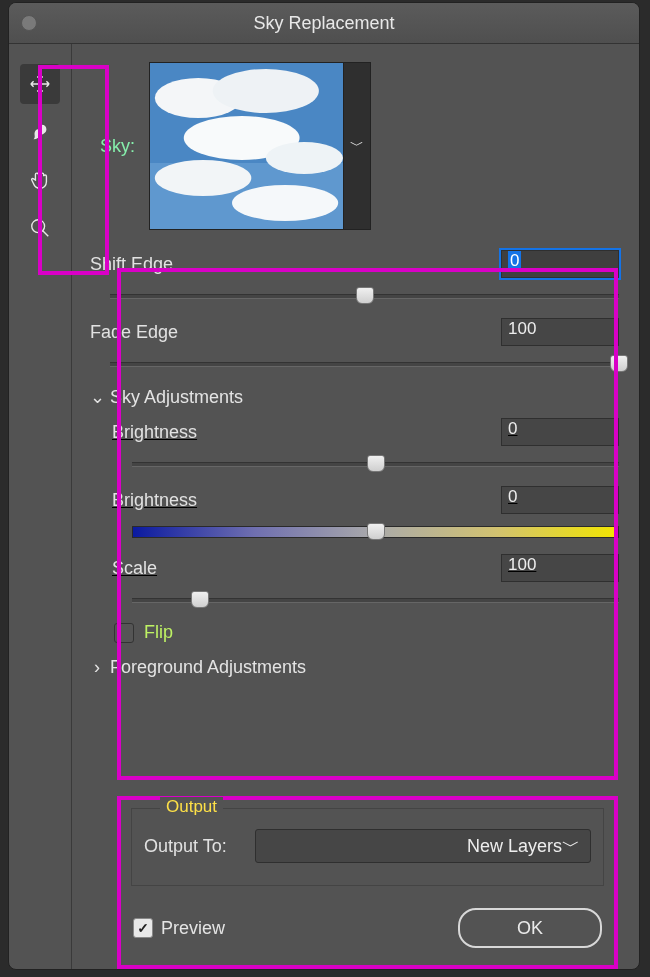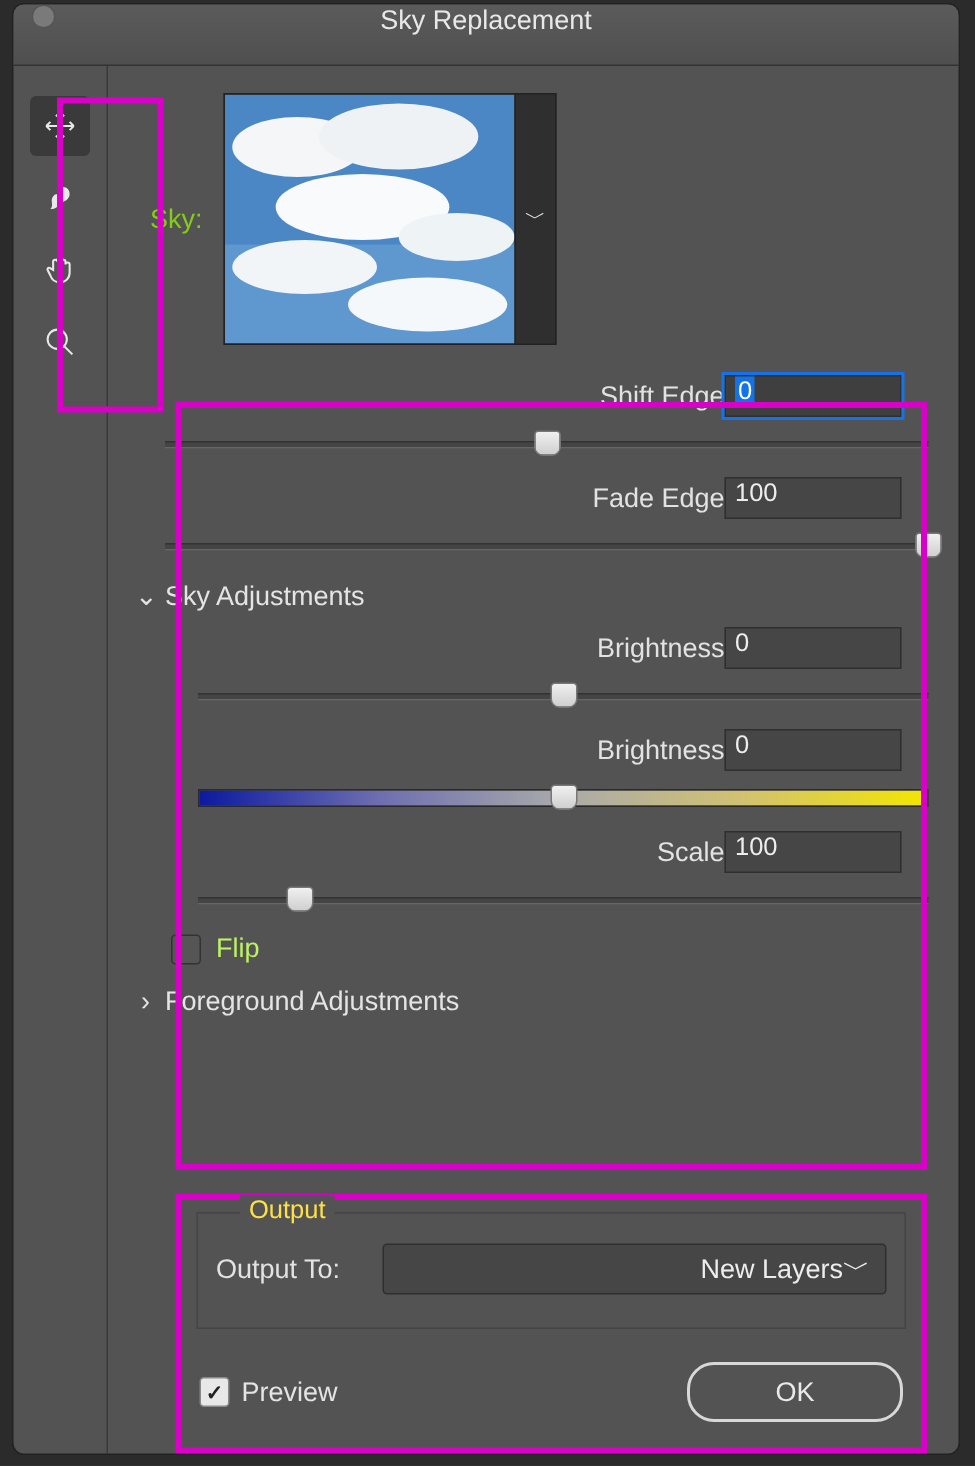--- a/index.html
+++ b/index.html
@@ -1,46 +1,46 @@
 <!DOCTYPE html>
 <html><head>
 <meta charset="utf-8">
 <style>
   html,body{margin:0;padding:0;background:#2a2a2a;font-family:-apple-system,Helvetica,Arial,sans-serif;}
   .backdrop{width:650px;height:977px;background:#2b2b2b;position:relative;}
   .window{position:absolute;left:8px;top:2px;width:630px;height:966px;background:#535353;border:1px solid #222;border-radius:8px;overflow:hidden;}
-  .titlebar{height:40px;background:linear-gradient(#5b5b5b,#4f4f4f);border-bottom:1px solid #333;display:flex;position:relative;}
+  .titlebar{height:40px;background:linear-gradient(#5b5b5b,#4f4f4f);border-bottom:1px solid #333;display:flex;align-items:center;position:relative;}
   .close-btn{width:14px;height:14px;border-radius:50%;background:#7a7a7a;border:1px solid #555;margin-left:12px;}
   .title{position:absolute;left:0;right:0;text-align:center;color:#e8e8e8;font-size:18px;font-weight:500;pointer-events:none;}
   .body{position:absolute;left:0;right:0;top:41px;bottom:0;display:flex;}
   .toolbar{width:62px;padding-top:20px;display:flex;flex-direction:column;align-items:center;gap:8px;}
   .tool{width:40px;height:40px;border-radius:4px;display:flex;align-items:center;justify-content:center;color:#e8e8e8;cursor:pointer;}
   .tool.active{background:#3a3a3a;}
   .tool svg{width:22px;height:22px;fill:none;stroke:#e8e8e8;stroke-width:1.5;}
   .tool .fill{fill:#e8e8e8;stroke:none;}
   .highlight-tools{position:absolute;left:29px;top:62px;width:63px;height:202px;border:4px solid #d900c7;pointer-events:none;}
   .panel{flex:1;border-left:1px solid #3a3a3a;padding:18px 20px 0 18px;position:relative;}
   .sky-row{display:flex;align-items:center;gap:14px;margin-bottom:20px;margin-left:10px;}
-  .sky-label{color:#84cc16;font-size:18px;}
+  .sky-label{color:#86efac;font-size:18px;}
   .sky-picker{width:220px;height:166px;background:#2f2f2f;border:1px solid #222;display:flex;align-items:stretch;}
   .sky-thumb{flex:1;position:relative;overflow:hidden;}
   .sky-thumb svg{width:100%;height:100%;display:block;}
   .sky-drop{width:26px;display:flex;align-items:center;justify-content:center;color:#ddd;font-size:14px;border-left:1px solid #222;}
-  .control-row{display:flex;align-items:center;justify-content:flex-end;margin:6px 18px 2px 0;}
+  .control-row{display:flex;align-items:center;justify-content:space-between;margin:6px 0 2px 0;}
   .control-label{color:#e2e2e2;font-size:18px;}
   .num-input{width:118px;height:28px;background:#464646;border:1px solid #2f2f2f;color:#ededed;font-size:17px;padding:0 6px;box-sizing:border-box;}
   .num-input.focused{outline:2px solid #1473e6;background:#3f3f3f;}
   .num-input.focused .sel{background:#1473e6;color:#fff;padding:0 2px;}
   .slider{position:relative;height:18px;margin:8px 0 14px 20px;}
   .track{position:absolute;left:0;right:0;top:8px;height:3px;background:#444;border-top:1px solid #333;border-bottom:1px solid #666;}
   .track.grad{height:10px;top:4px;background:linear-gradient(to right,#0b1aa0,#6f6fb0,#aaa 50%,#d2c270,#f2e600);border:1px solid #2a2a2a;}
   .thumb{position:absolute;top:1px;width:16px;height:15px;background:linear-gradient(#f0f0f0,#cfcfcf);border:1px solid #777;border-radius:3px 3px 6px 6px;transform:translateX(-50%);}
   .section-head{display:flex;align-items:center;gap:6px;color:#e4e4e4;font-size:18px;margin:12px 0 10px 0;cursor:pointer;}
   .chev{width:14px;display:inline-block;text-align:center;}
-  .indent{margin-left:22px;}
+  .indent{margin-left:22px;text-decoration:underline;}
   .flip-row{display:flex;align-items:center;gap:10px;margin:6px 0 14px 24px;color:#bef264;font-size:18px;}
   .checkbox{width:18px;height:18px;background:#555;border:1px solid #333;border-radius:3px;display:flex;align-items:center;justify-content:center;}
   .highlight-controls{position:absolute;left:108px;top:265px;width:493px;height:504px;border:4px solid #d900c7;pointer-events:none;}
   .output-box{position:absolute;left:108px;top:793px;width:493px;height:165px;border:4px solid #d900c7;}
   .fieldset{position:relative;margin:8px 10px 0 10px;border:1px solid #444;height:76px;}
   .legend{position:absolute;top:-12px;left:28px;background:#535353;padding:0 6px;color:#fde047;font-size:17px;}
   .out-row{display:flex;align-items:center;gap:28px;padding:20px 12px 0 12px;}
   .select{flex:1;height:32px;background:#464646;border:1px solid #2f2f2f;border-radius:3px;color:#ededed;font-size:18px;display:flex;align-items:center;justify-content:flex-end;padding:0 10px;}
   .btn-row{display:flex;align-items:center;gap:16px;margin:22px 12px 0 12px;}
   .preview{display:flex;gap:8px;color:#e4e4e4;font-size:18px;flex:1;}

